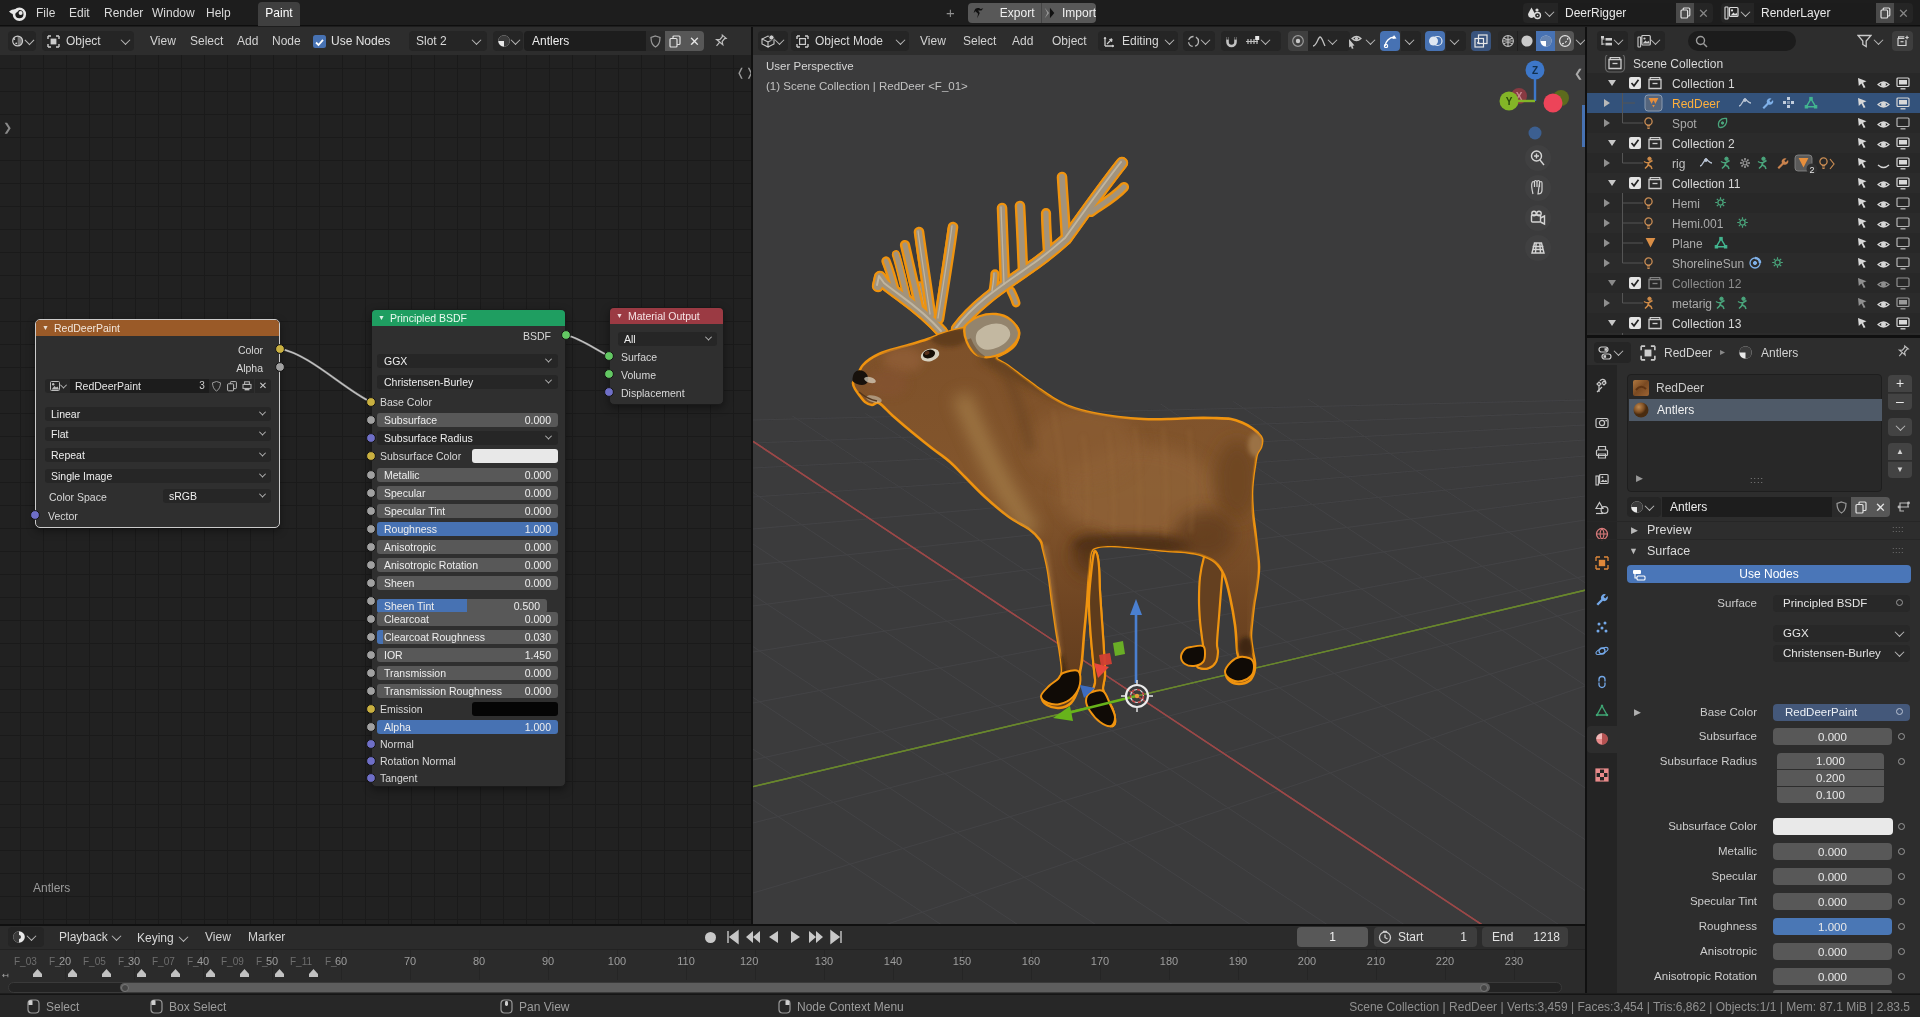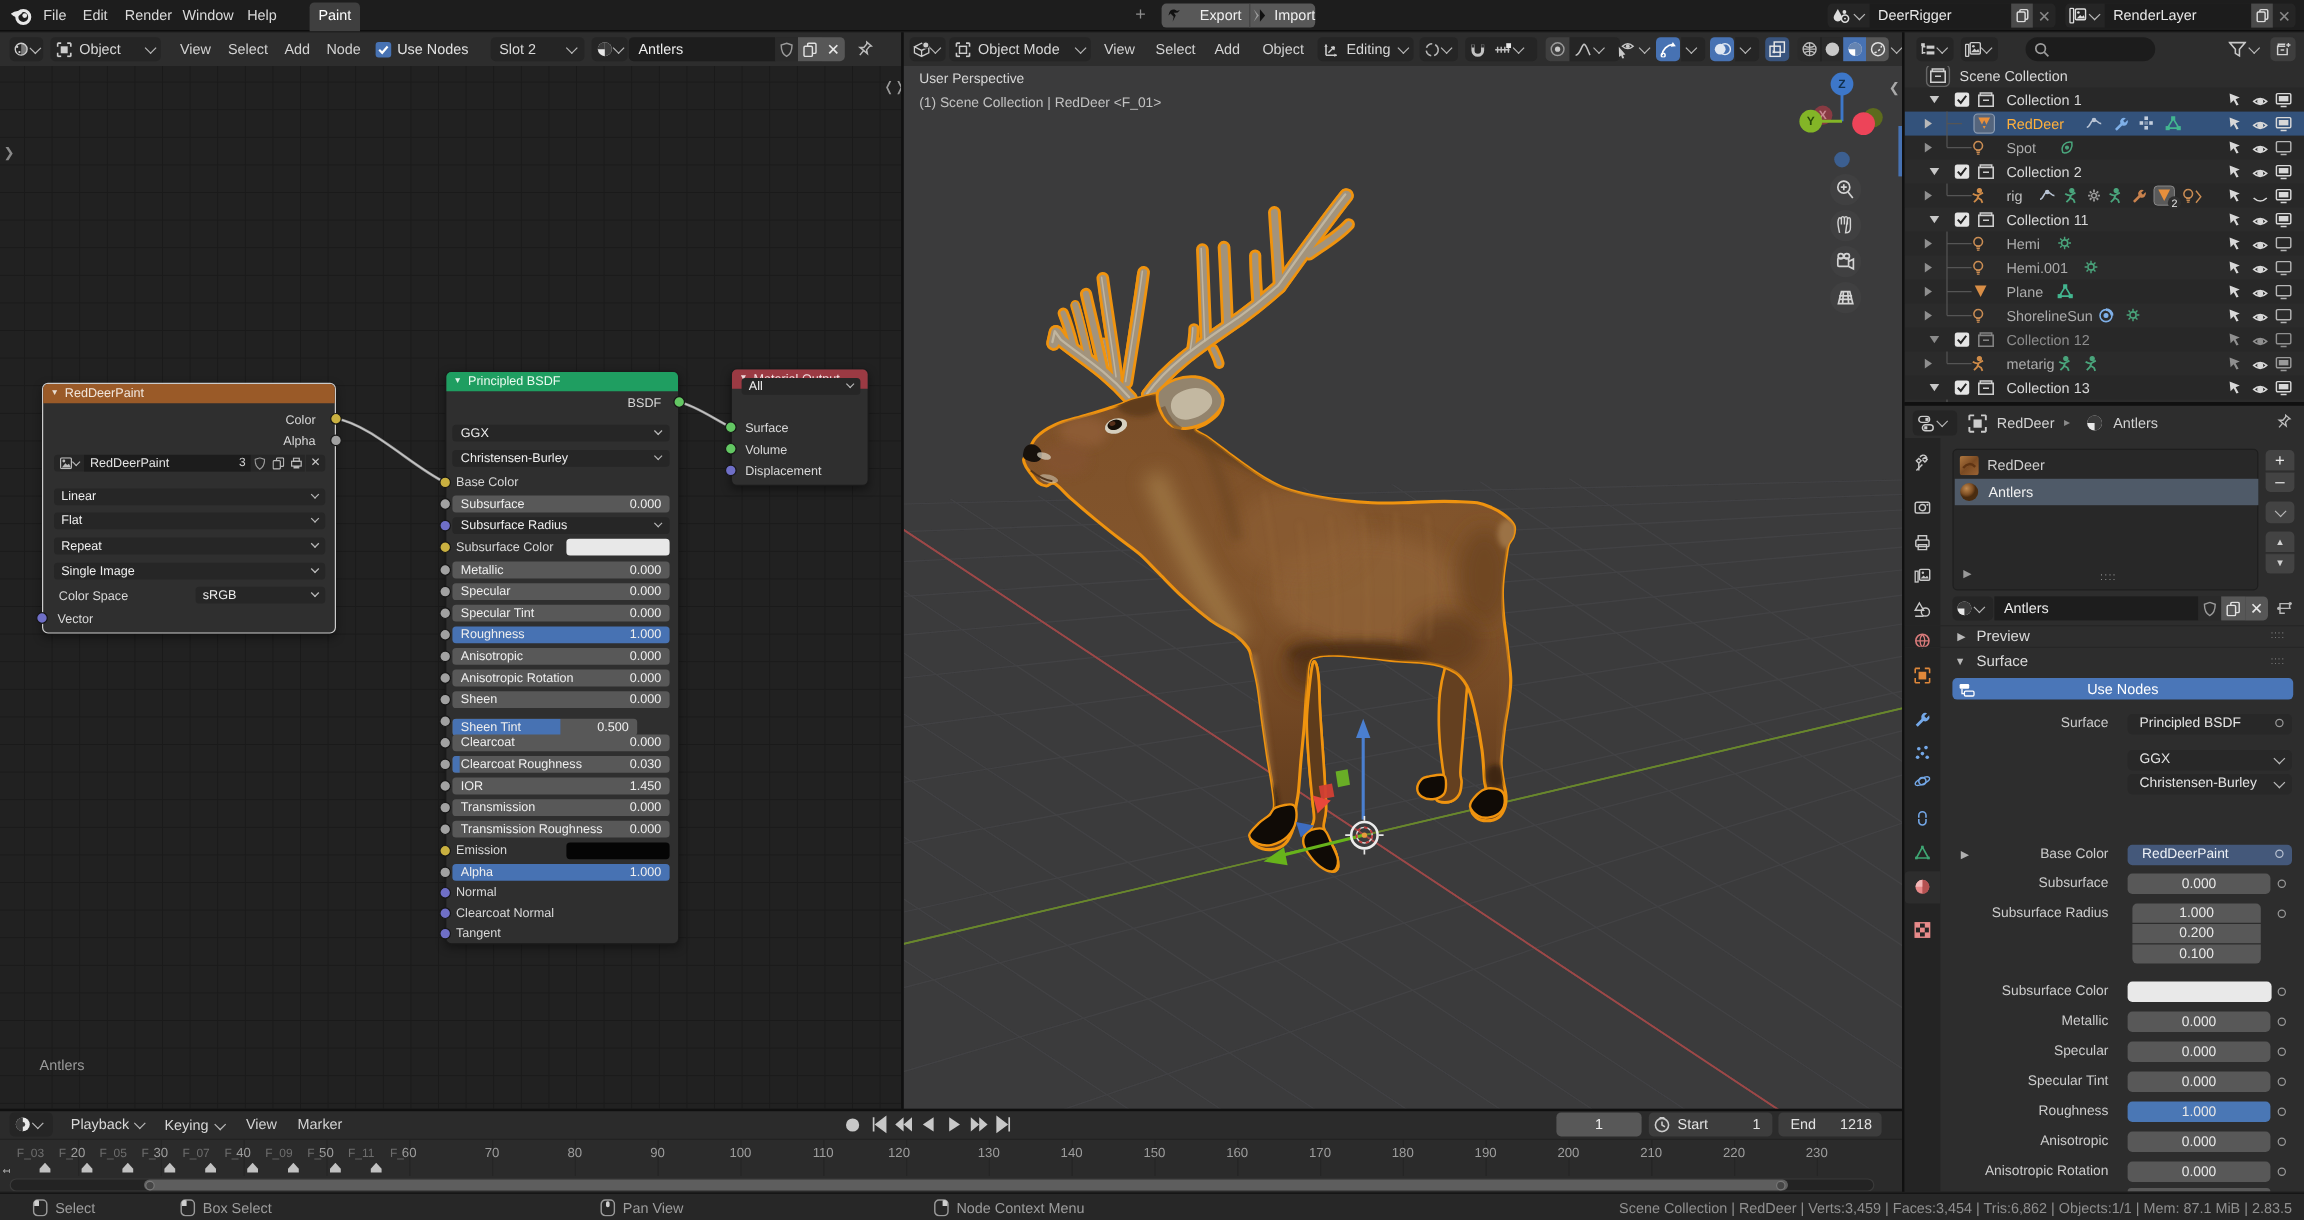--- a/index.html
+++ b/index.html
@@ -349,21 +349,21 @@
 
  <div class="abs" style="left:371px;top:254px;width:195px;height:478px;background:#2f2f2f;border:1px solid #1a1a1a;border-radius:5px;box-shadow:0 3px 8px rgba(0,0,0,0.4)">
   <div style="height:16px;background:#1f9e61;border-radius:4px 4px 0 0;color:#eafaf0;font-size:10.5px;line-height:16px;padding-left:18px;position:relative">
    <span style="position:absolute;left:6px;top:0;color:#dff2e8;font-size:7px">▼</span>Principled BSDF</div>
   <div class="nlab" style="right:14px;top:19px">BSDF</div>
  </div>
 
  <div class="abs" style="left:609px;top:252px;width:115px;height:98px;background:#2f2f2f;border:1px solid #1a1a1a;border-radius:5px;box-shadow:0 3px 8px rgba(0,0,0,0.4)">
   <div style="height:16px;background:#9b3a43;border-radius:4px 4px 0 0;color:#f5e2e4;font-size:10.5px;line-height:16px;padding-left:18px;position:relative">
    <span style="position:absolute;left:6px;top:0;color:#eed7d9;font-size:7px">▼</span>Material Output</div>
-  <div class="nrow" style="left:8px;top:7px;width:99px;background:#262626;padding-left:6px">All<span class="chev" style="position:absolute;right:6px;top:4px;width:5px;height:5px"></span></div>
+  <div class="nrow" style="left:8px;top:24px;width:99px;background:#262626;padding-left:6px">All<span class="chev" style="position:absolute;right:6px;top:4px;width:5px;height:5px"></span></div>
   <div class="nlab" style="left:11px;top:42px">Surface</div>
   <div class="nlab" style="left:11px;top:60px">Volume</div>
   <div class="nlab" style="left:11px;top:78px">Displacement</div>
  </div>
 
   <div class="nrow" style="left:377px;top:299px;width:181px;background:#262626;padding-left:7px">GGX<span class="chev" style="position:absolute;right:7px;top:4px;width:5px;height:5px"></span></div>
   <div class="nrow" style="left:377px;top:320px;width:181px;background:#262626;padding-left:7px">Christensen-Burley<span class="chev" style="position:absolute;right:7px;top:4px;width:5px;height:5px"></span></div>
   <div class="nlab" style="left:380px;top:340px">Base Color</div>
   <div class="nrow" style="left:377px;top:358px;width:181px;overflow:hidden">
       <span style="position:absolute;left:7px">Subsurface</span>
@@ -393,21 +393,21 @@
       <span style="position:absolute;right:7px">0.000</span>
     </div>
   <div class="nrow" style="left:377px;top:503px;width:181px;overflow:hidden">
       <span style="position:absolute;left:7px">Anisotropic Rotation</span>
       <span style="position:absolute;right:7px">0.000</span>
     </div>
   <div class="nrow" style="left:377px;top:521px;width:181px;overflow:hidden">
       <span style="position:absolute;left:7px">Sheen</span>
       <span style="position:absolute;right:7px">0.000</span>
     </div>
-  <div class="nrow" style="left:377px;top:544px;width:154px;overflow:hidden">
+  <div class="nrow" style="left:377px;top:544px;width:170px;overflow:hidden">
       <div style="position:absolute;left:0;top:0;bottom:0;width:90px;background:#4772b3"></div>
       <span style="position:absolute;left:7px">Sheen Tint</span>
       <span style="position:absolute;right:7px">0.500</span>
     </div>
   <div class="nrow" style="left:377px;top:557px;width:181px;overflow:hidden">
       <span style="position:absolute;left:7px">Clearcoat</span>
       <span style="position:absolute;right:7px">0.000</span>
     </div>
   <div class="nrow" style="left:377px;top:575px;width:181px;overflow:hidden">
       <div style="position:absolute;left:0;top:0;bottom:0;width:6px;background:#4772b3"></div>
@@ -426,21 +426,21 @@
       <span style="position:absolute;left:7px">Transmission Roughness</span>
       <span style="position:absolute;right:7px">0.000</span>
     </div>
   <div class="nlab" style="left:380px;top:647px">Emission</div>
   <div class="abs" style="left:472px;top:647px;width:86px;height:14px;border-radius:3px;background:#050505"></div>
   <div class="nrow" style="left:377px;top:665px;width:181px;background:#4772b3;overflow:hidden">
       <span style="position:absolute;left:7px">Alpha</span>
       <span style="position:absolute;right:7px">1.000</span>
     </div>
   <div class="nlab" style="left:380px;top:682px">Normal</div>
-  <div class="nlab" style="left:380px;top:699px">Clearcoat Normal</div>
+  <div class="nlab" style="left:380px;top:699px">Rotation Normal</div>
   <div class="nlab" style="left:380px;top:716px">Tangent</div>
 
  <svg class="abs" style="left:0;top:0;pointer-events:none" width="751" height="869">
   <path d="M280,294 C308,298 345,335 371,347" stroke="#9a9a9a" stroke-width="2.2" fill="none"></path>
   <path d="M280,294 C308,298 345,335 371,347" stroke="#c8c8c8" stroke-width="1" fill="none"></path>
   <path d="M566,280 C580,283 598,296 609,301" stroke="#9a9a9a" stroke-width="2.2" fill="none"></path>
   <path d="M566,280 C580,283 598,296 609,301" stroke="#c8c8c8" stroke-width="1" fill="none"></path>
   <g stroke="#161616" stroke-width="1">
    <circle cx="280" cy="294" r="4.4" fill="#c9b040"></circle>
    <circle cx="371" cy="347" r="4.4" fill="#c9b040"></circle>

